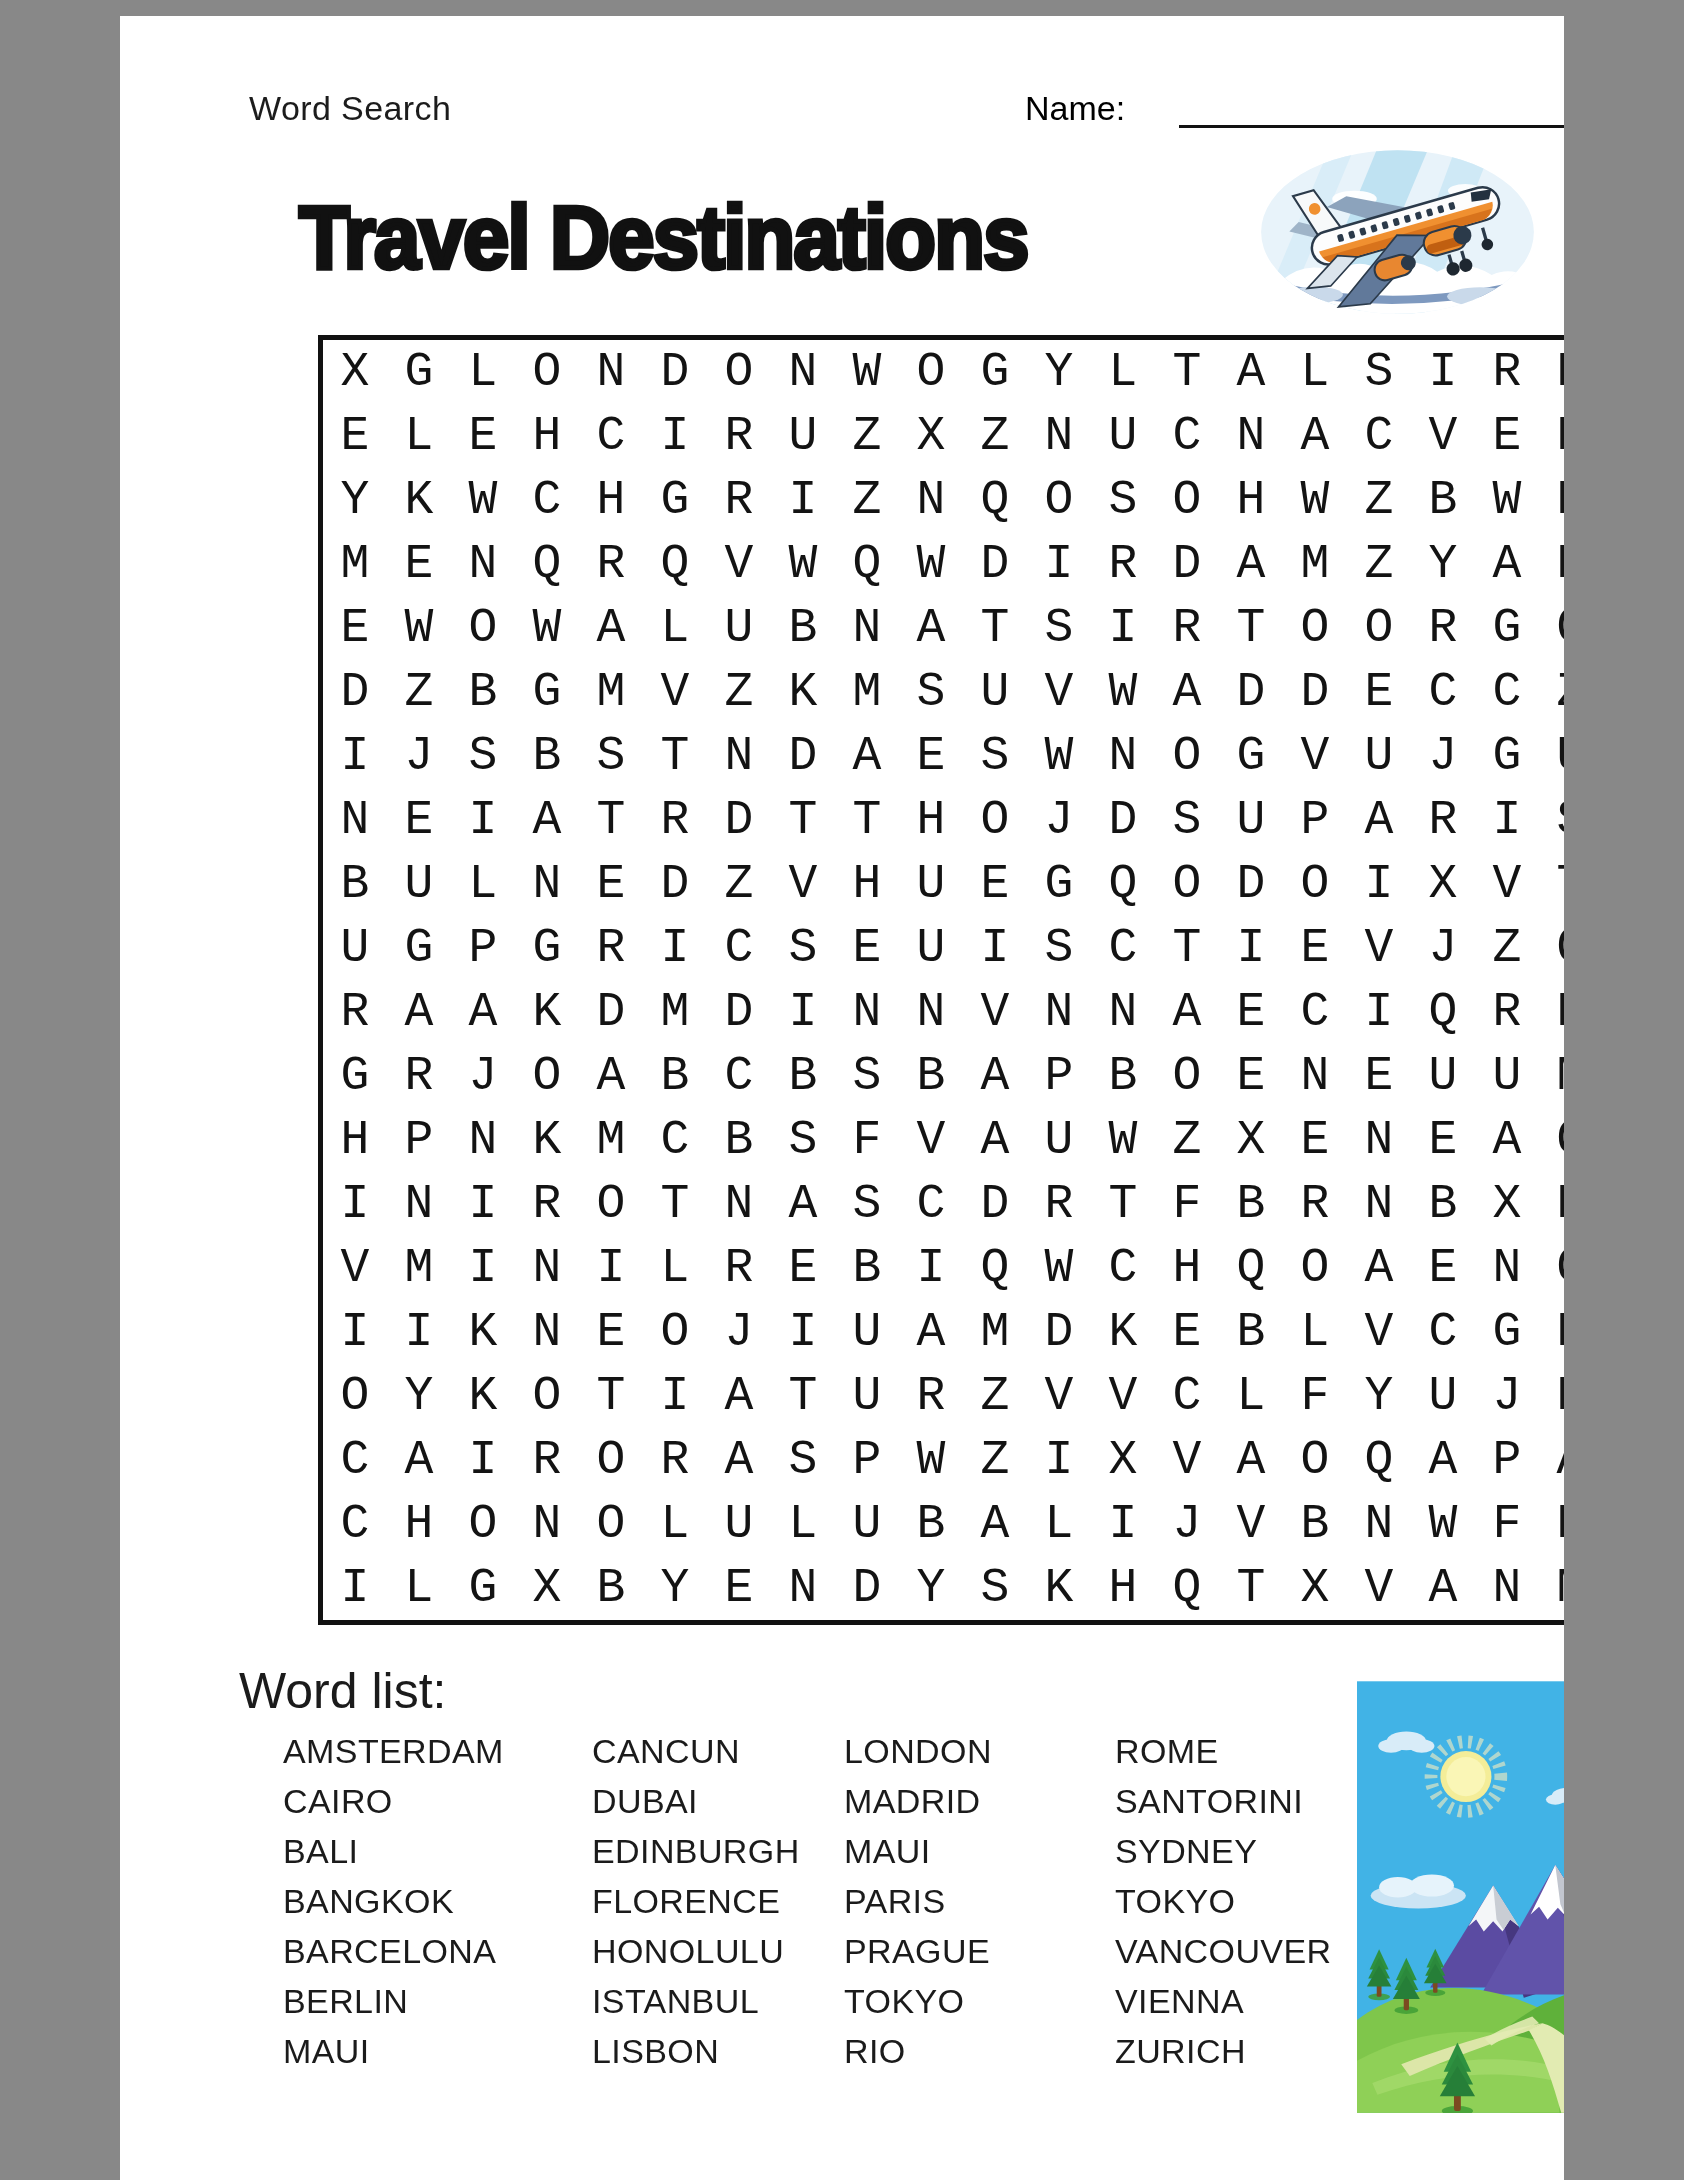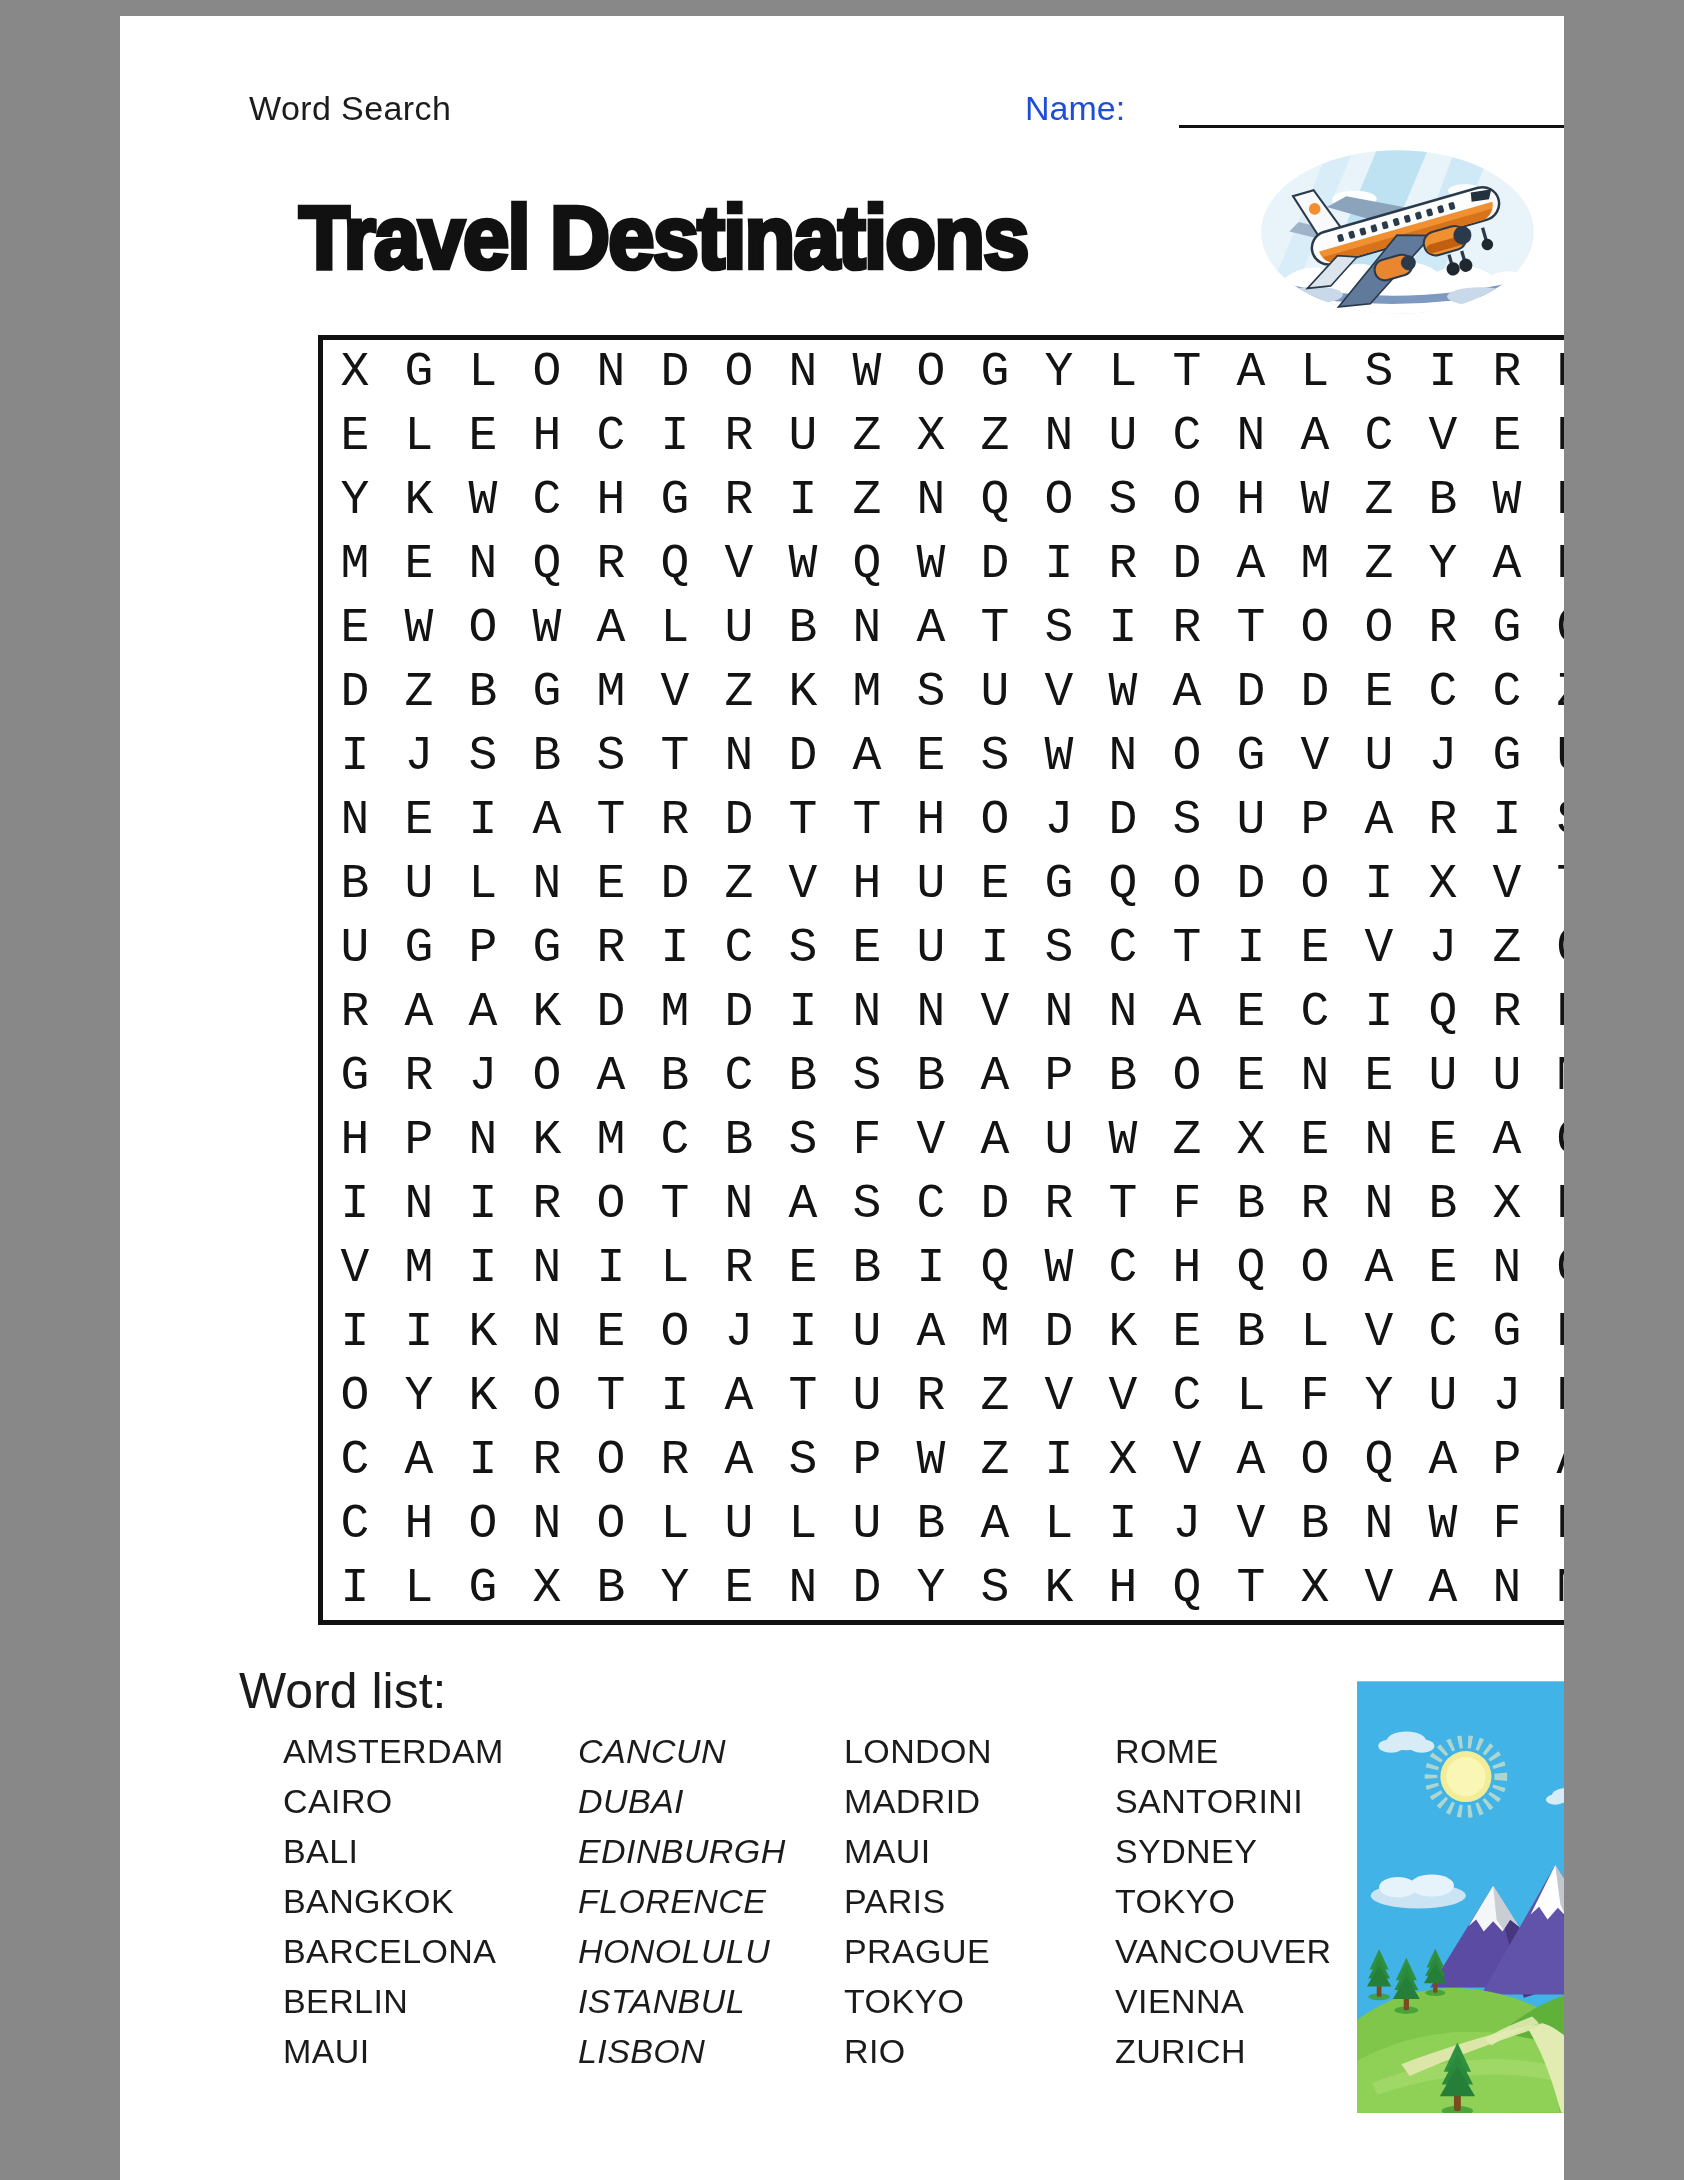--- a/index.html
+++ b/index.html
@@ -7,21 +7,21 @@
   .page {
     position:relative; width:1444px; height:2181px;
     background:#ffffff; overflow:hidden; margin:16px auto;
     color:#151515;
   }
   .ws-label {
     position:absolute; left:129px; top:73px;
     font-size:34px; color:#1c1c1c; letter-spacing:0.4px;
   }
   .name-wrap { position:absolute; left:905px; top:73px; }
-  .name-label { font-size:34px; color:#1d4ed8; }
+  .name-label { font-size:34px; color:#000000; }
   .name-line {
     position:absolute; left:1059px; top:78px; width:457px; height:34px;
     border-bottom:3.4px solid #111;
   }
   .title {
     position:absolute; left:179px; top:170px; width:903px;
     font-size:83px; font-weight:800; letter-spacing:-1.7px; color:#111;
     -webkit-text-stroke:4.3px #111; white-space:nowrap;
     transform:scaleY(1.08); transform-origin:top left;
   }
@@ -36,21 +36,21 @@
     font-family:"Liberation Mono", monospace; font-size:48px; color:#131313;
   }
   .wl-label {
     position:absolute; left:119px; top:1646px;
     font-size:50px; color:#1b1b1b;
   }
   .word-col { position:absolute; top:1710px; }
   .word-col .word {
     height:50px; line-height:50px; font-size:34px; color:#1b1b1b; letter-spacing:0.4px;
   }
-  .col-0 { left:163px; } .col-1 { left:458px;font-style:italic; } .col-2 { left:724px; } .col-3 { left:995px; }
+  .col-0 { left:163px; } .col-1 { left:472px; } .col-2 { left:724px; } .col-3 { left:995px; }
   .landscape-svg { position:absolute; left:1237px; top:1665px; width:371px; height:432px; }
   .footer {
     position:absolute; left:0; right:0; top:2124px; text-align:center;
     font-size:31px; color:#222; letter-spacing:0.4px;
   }
 </style>
 </head>
 <body>
 
 <div class="page">

